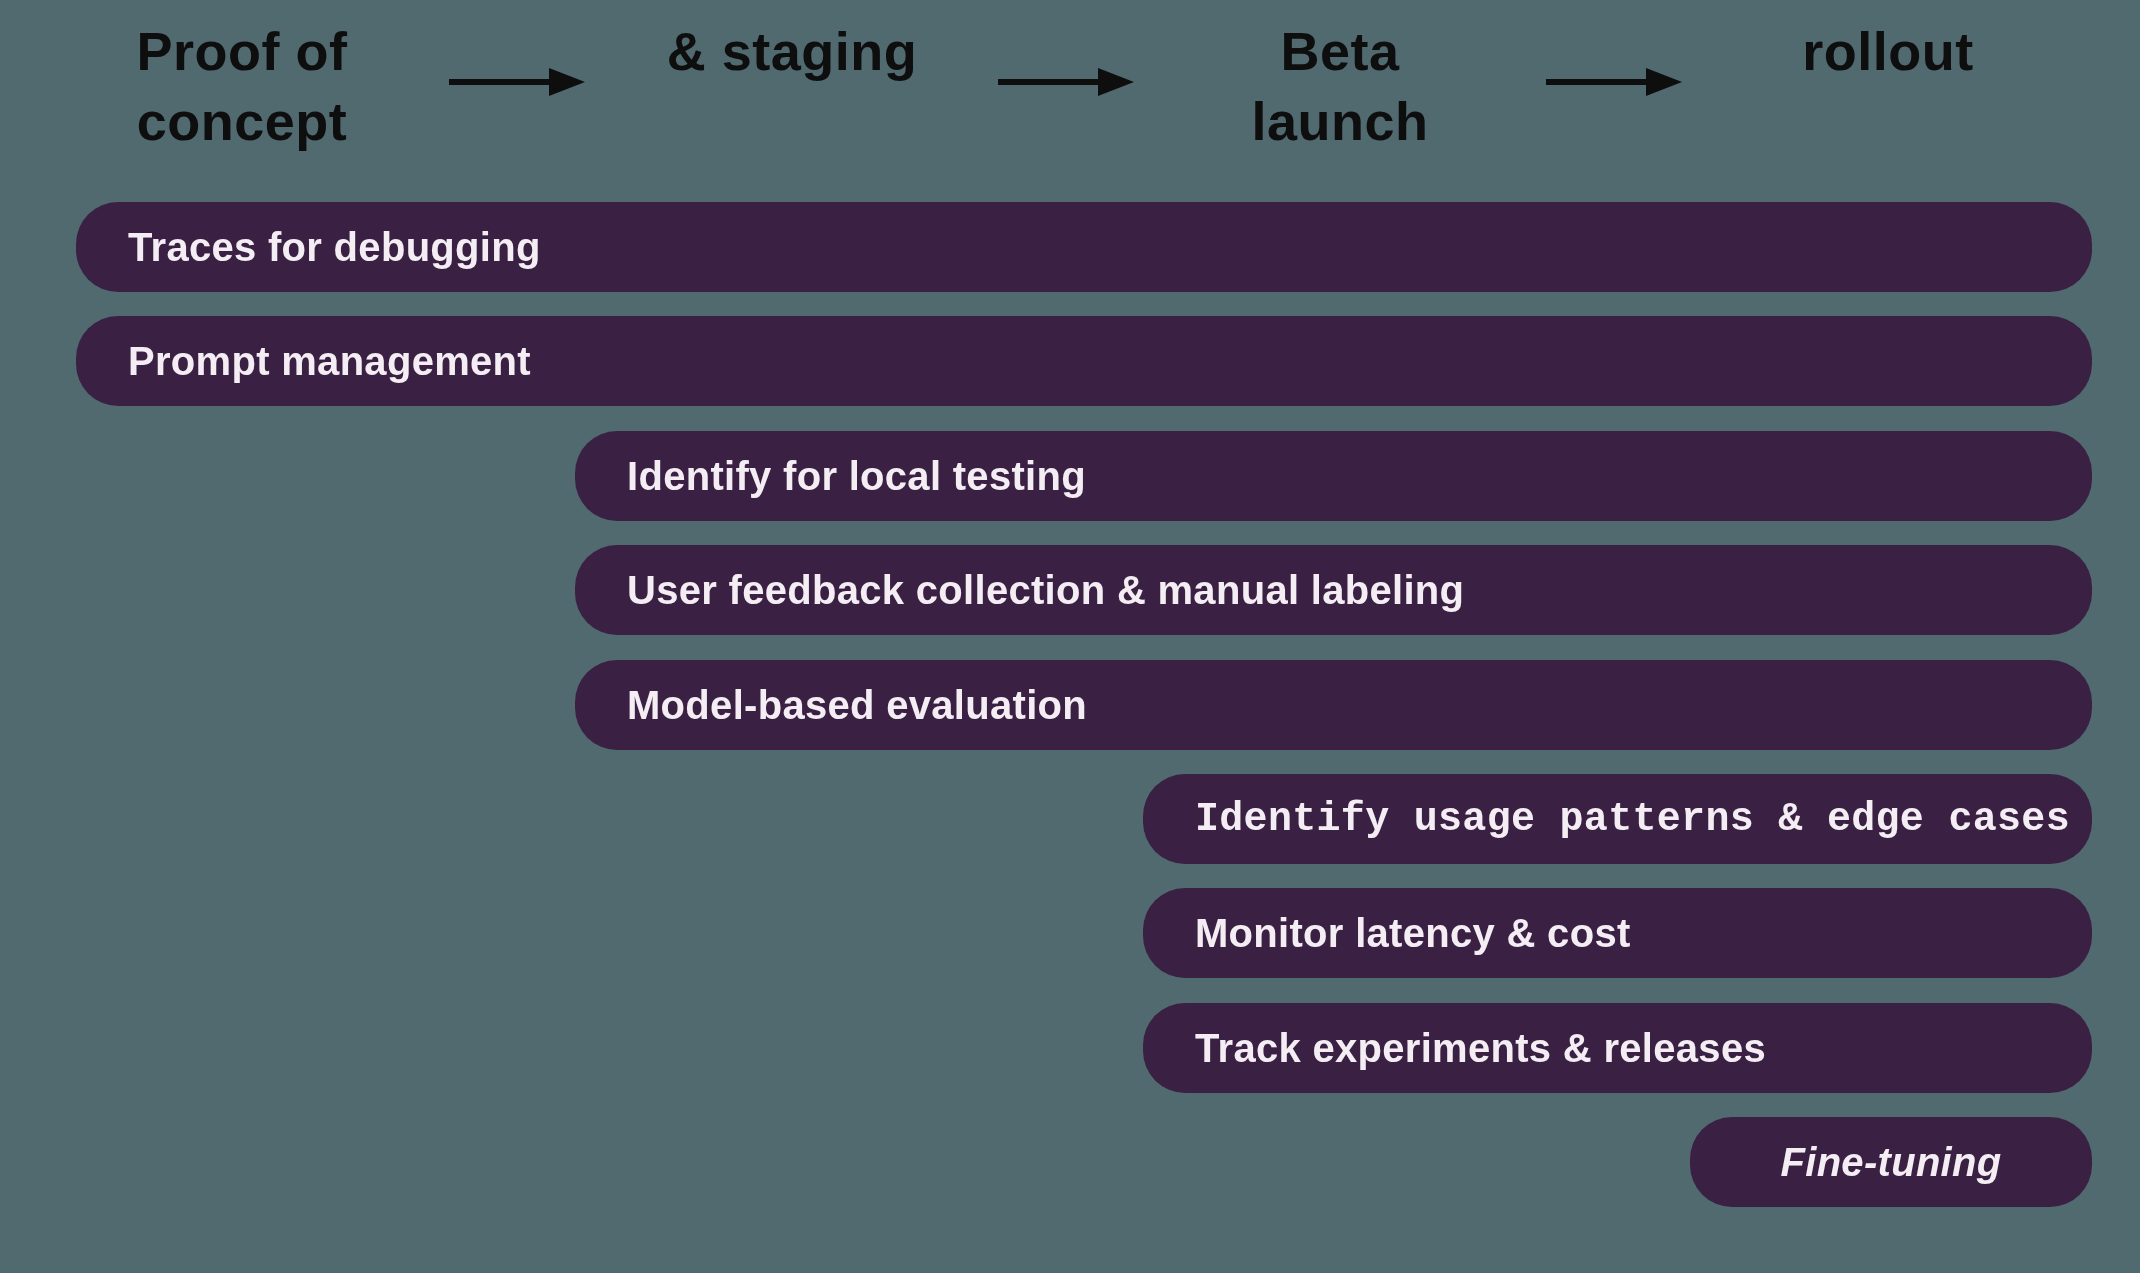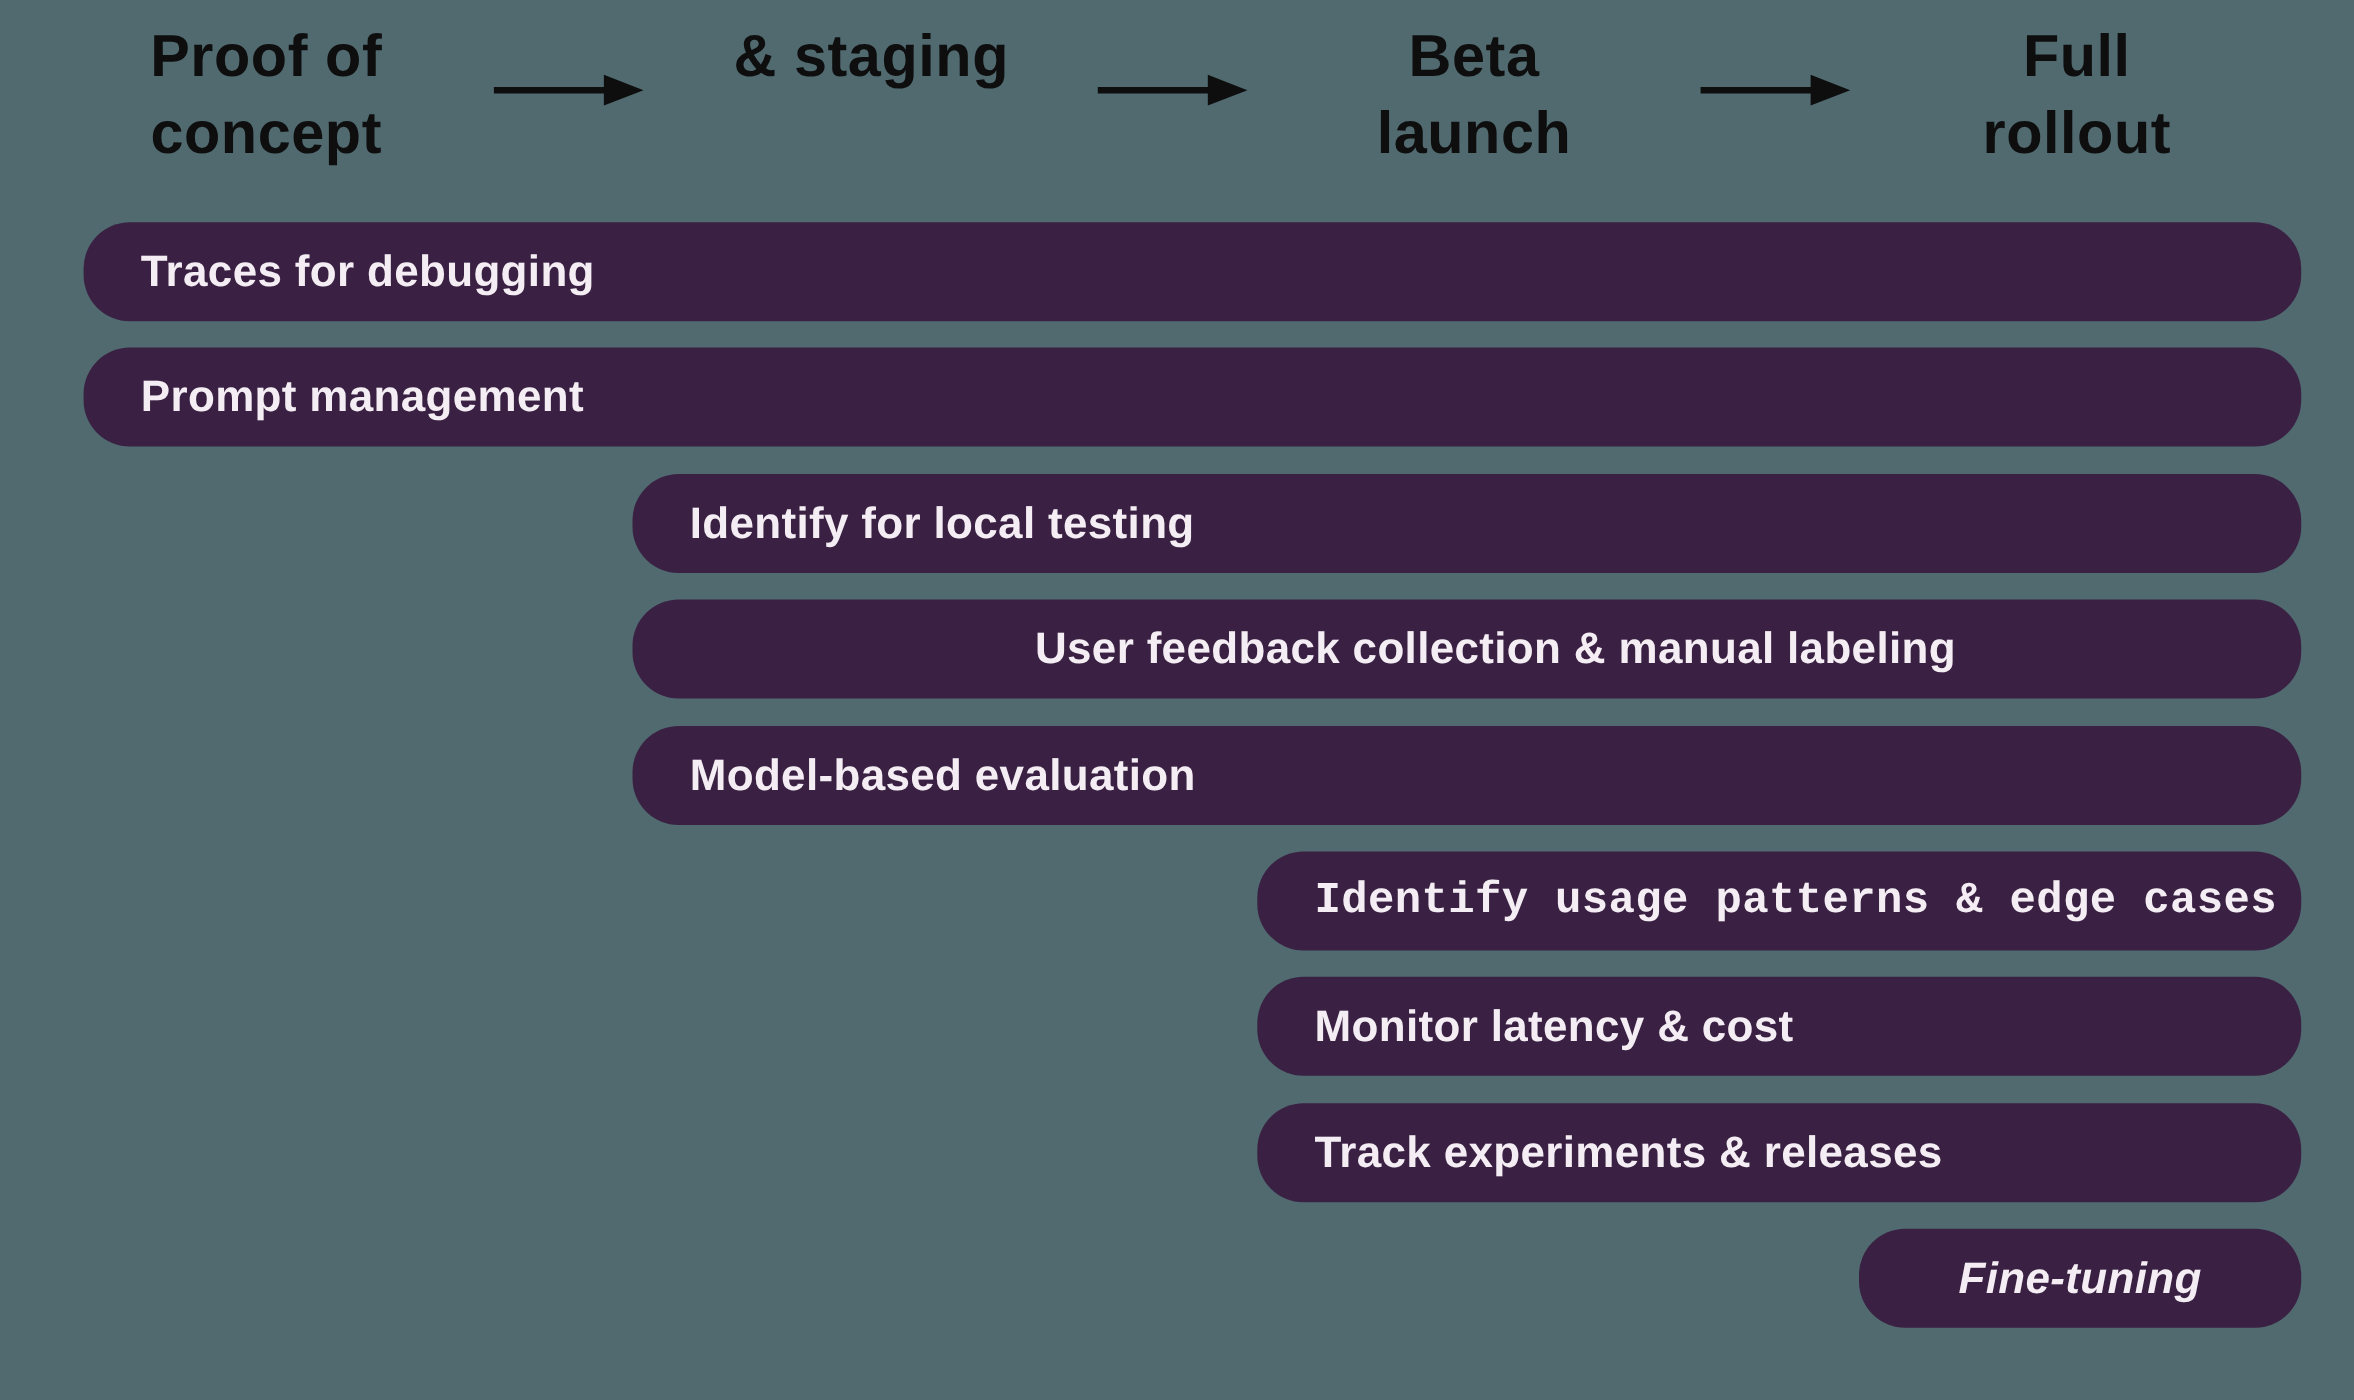--- a/index.html
+++ b/index.html
@@ -67,21 +67,21 @@
   .bar.center{justify-content:center;padding-left:0;font-style:italic;}
   
   .col-a{left:76px;  width:2016px;}
   .col-b{left:575px; width:1517px;}
   .col-c{left:1143px;width:949px;}
   .col-d{left:1690px;width:402px;}
   
   .row-1{top:202px;}
   .row-2{top:316px;}
   .row-3{top:431px;}
-  .row-4{top:545px;justify-content:center;}
+  .row-4{top:545px;}
   .row-5{top:660px;}
   .row-6{top:774px;font-family:Liberation Mono, monospace;}
   .row-7{top:888px;}
   .row-8{top:1003px;}
   .row-9{top:1117px;}
   .bar-label{white-space:nowrap;}
 </style>
 </head>
 <body>
 
@@ -92,21 +92,20 @@
     <div>concept</div>
   </div>
   <div class="phase p2">
     <div>&amp; staging</div>
   </div>
   <div class="phase p3">
     <div>Beta</div>
     <div>launch</div>
   </div>
   <div class="phase p4">
-    <div>Full</div>
     <div>rollout</div>
   </div>
 
   <div class="arrow a1">
     <svg viewBox="0 0 140 36" width="140" height="36">
       <line x1="2" y1="18" x2="106" y2="18" stroke="currentColor" stroke-width="6"></line>
       <polygon points="102,4 138,18 102,32" fill="currentColor"></polygon>
     </svg>
   </div>
   <div class="arrow a2">

